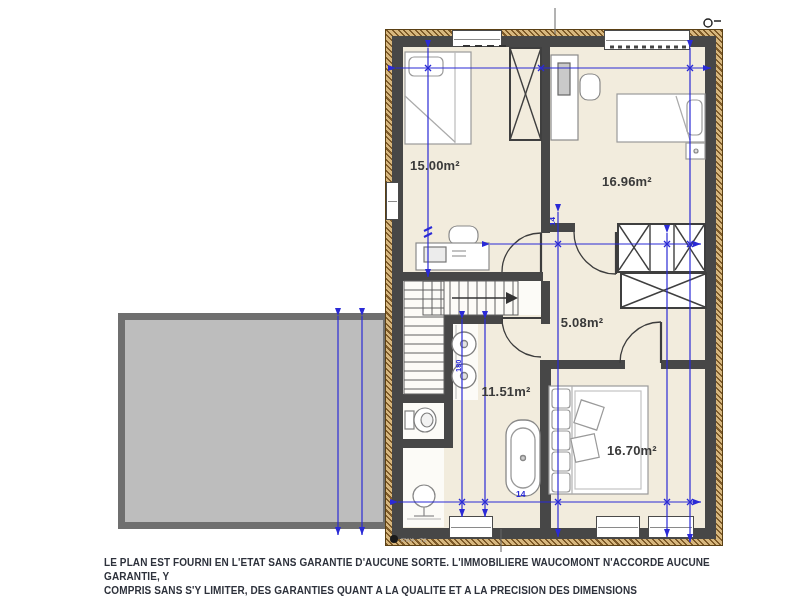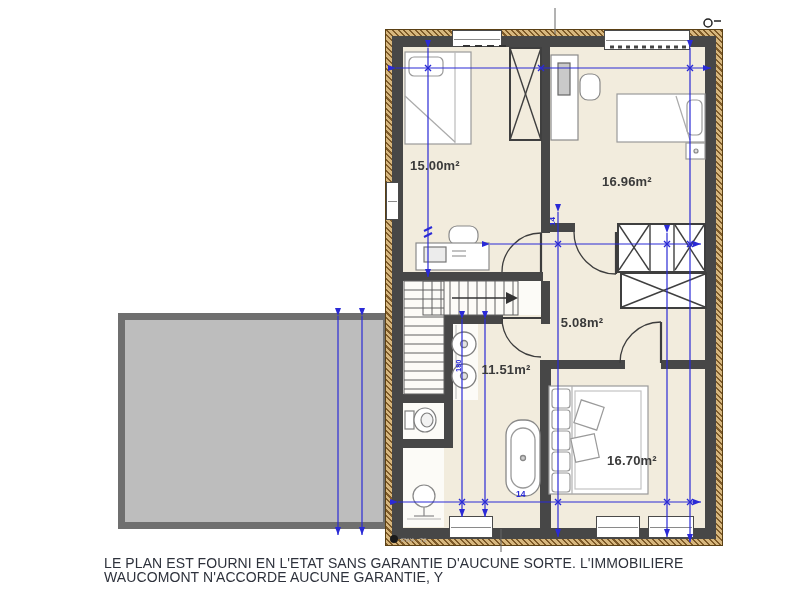--- a/index.html
+++ b/index.html
@@ -14,22 +14,22 @@
   #wallring{left:392px;top:36px;width:324px;height:503px;border:11px solid #474747;background:transparent;}
   #floor{left:403px;top:47px;width:302px;height:481px;background:#f2ecdd;}
   .wall{position:absolute;box-sizing:border-box;background:#474747;}
   .wz{position:absolute;box-sizing:border-box;background:#fcfbf7;}
   .closet{position:absolute;box-sizing:border-box;background:#fff;border:2px solid #3f3f3f;}
   .win{position:absolute;box-sizing:border-box;background:#fff;border:1px solid #4a4a4a;}
   .win::after{content:"";position:absolute;left:1px;right:1px;top:50%;border-top:1px solid #8a8a8a;}
   svg{position:absolute;left:0;top:0;pointer-events:none;}
   .arealabel{position:absolute;width:92px;text-align:center;font-size:13px;font-weight:700;
              color:#3a3a3a;letter-spacing:.2px;}
-  #footer{position:absolute;left:104px;top:556px;width:648px;font-size:14px;line-height:14px;
-          font-weight:400;color:#2e323c;letter-spacing:.1px;}
+  #footer{position:absolute;left:104px;top:556px;width:648px;font-size:10px;line-height:14px;
+          font-weight:700;color:#2e323c;letter-spacing:.1px;}
 </style>
 </head>
 <body>
 
 <div id="stage">
 
   <div id="slab" class="abs"></div>
 
   <div id="hatch" class="abs"></div>
   <div id="wallring" class="abs"></div>
@@ -236,20 +236,21 @@
     </g>
     <g>
       <circle cx="394" cy="539" r="4" fill="#1a1a1a"></circle>
     </g>
     <text x="401" y="542" font-size="6" fill="#aba49b">RWA · T2</text>
   </svg>
 
   <div class="arealabel" style="left:389px;top:158px">15.00m²</div>
   <div class="arealabel" style="left:581px;top:174px">16.96m²</div>
   <div class="arealabel" style="left:536px;top:315px">5.08m²</div>
-  <div class="arealabel" style="left:460px;top:362px">11.51m²</div>
-  <div class="arealabel" style="left:586px;top:453px">16.70m²</div>
+  <div class="arealabel" style="left:460px;top:384px">11.51m²</div>
+  <div class="arealabel" style="left:586px;top:443px">16.70m²</div>
 
   <div id="footer">
     <div>LE PLAN EST FOURNI EN L'ETAT SANS GARANTIE D'AUCUNE SORTE. L'IMMOBILIERE WAUCOMONT N'ACCORDE AUCUNE GARANTIE, Y</div>
+    <div>COMPRIS SANS S'Y LIMITER, DES GARANTIES QUANT A LA QUALITE ET A LA PRECISION DES DIMENSIONS</div>
   </div>
 
 </div>
 
 </body></html>

